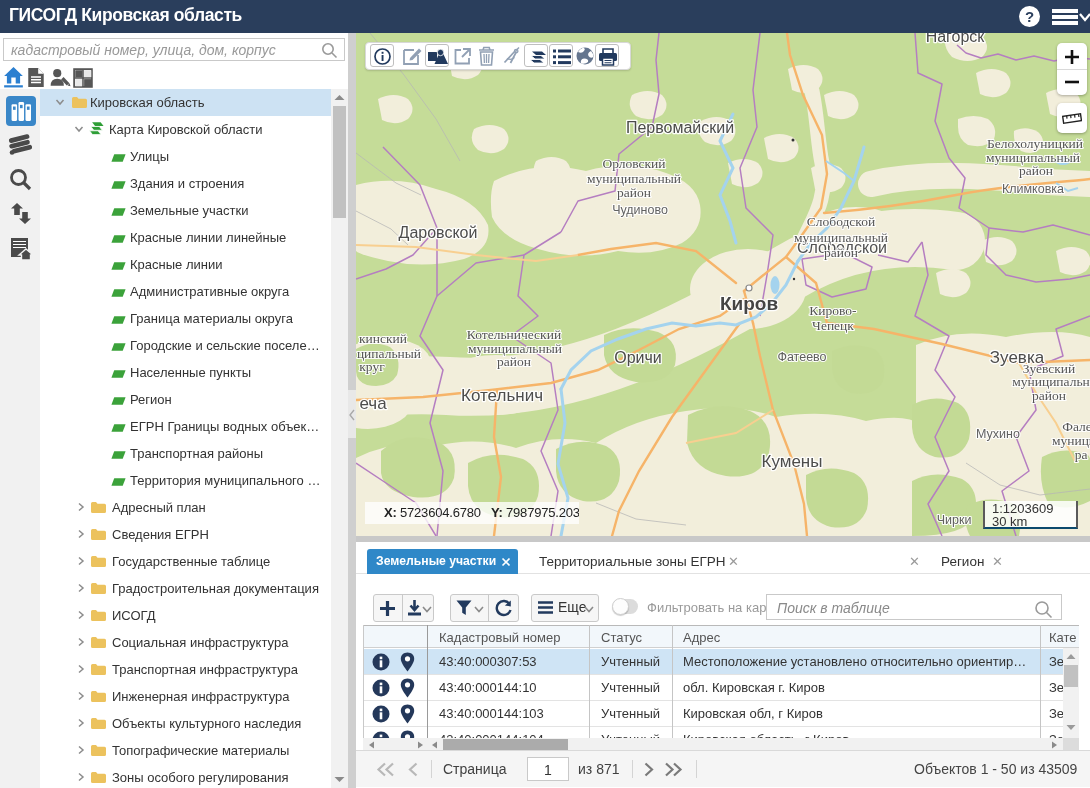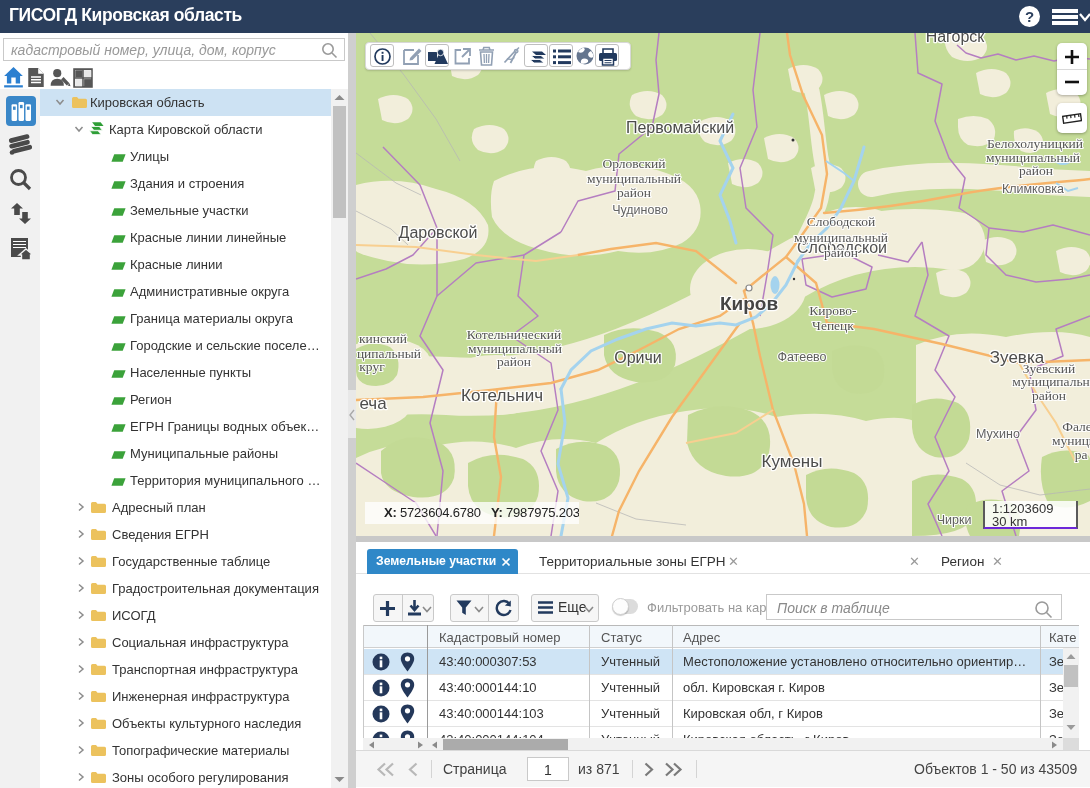--- a/index.html
+++ b/index.html
@@ -35,21 +35,21 @@
 
 
 #map { position:absolute; left:356px; top:33px; width:734px; height:503px; overflow:hidden; background:#c6dc9b;text-align:right; }
 #maptoolbar { position:absolute; left:365px; top:42px; width:266px; height:28px; background:#fff; border:1px solid #d8d8d8; border-radius:4px; box-shadow:0 1px 2px rgba(0,0,0,0.15); }
 .mtb { position:absolute; top:1px; width:24px; height:23px; border-radius:3px; }
 .mtb.boxed { border:1px solid #bfbfbf; }
 #zoomctl { position:absolute; left:1057px; top:43px; width:30px; height:52px; background:#fff; border-radius:5px; box-shadow:0 1px 3px rgba(0,0,0,0.3); }
 #zoomctl .zline { position:absolute; left:0; top:26px; width:30px; height:1px; background:#d9d9d9; }
 #rulerbtn { position:absolute; left:1057px; top:103px; width:30px; height:30px; background:#fff; border-radius:5px; box-shadow:0 1px 3px rgba(0,0,0,0.3); }
 #coordbox { position:absolute; left:365px; top:502px; width:214px; height:22px; background:rgba(255,255,255,0.78); font-size:13px; color:#222; line-height:22px; padding-left:19px; letter-spacing:-0.2px; white-space:nowrap; overflow:hidden; }
-#scalebox { position:absolute; left:983px; top:501px; width:95px; height:28px; background:rgba(255,255,255,0.85); border-left:2px solid #5a5a5a; border-right:2px solid #5a5a5a; border-bottom:2px solid #6d28d9; font-size:13px; color:#333; line-height:12.5px; padding:2px 0 0 7px; }
+#scalebox { position:absolute; left:983px; top:501px; width:95px; height:28px; background:rgba(255,255,255,0.85); border-left:2px solid #5a5a5a; border-right:2px solid #5a5a5a; border-bottom:2px solid #0c4a6e; font-size:13px; color:#333; line-height:12.5px; padding:2px 0 0 7px; }
 
 
 #hsplit { position:absolute; left:356px; top:536px; width:734px; height:6px; background:#c8c8c8; }
 #bottom { position:absolute; left:356px; top:542px; width:734px; height:246px; background:#fff; }
 #tabs { position:absolute; left:0; top:0; width:734px; height:32px; background:#fff; border-bottom:1px solid #e2e2e2; font-size:13.5px; }
 #tab1 { position:absolute; left:11px; top:7px; width:151px; height:25px; background:#2f88c8; border-radius:3px 3px 0 0; color:#fff; font-weight:700; line-height:25px; font-size:12.2px; }
 .tabtxt { color:#333; position:absolute; top:7px; line-height:25px; }
 .tabx { color:#9a9a9a; font-size:13px; }
 #ttoolbar { position:absolute; left:0; top:32px; width:734px; height:46px; background:#fff; }
 .gbtn { position:absolute; top:20px; height:28px; background:#f6f6f6; border:1px solid #c9c9c9; border-radius:3px; }
@@ -252,21 +252,21 @@
       <div class="trow" style="top:324px">
           <svg class="ticon" style="left:70px;top:7px" width="18" height="12" viewBox="0 0 18 12">
             <path d="M4.5 1.5 L16.5 1.5 L13.5 9.5 L1.5 9.5 Z" fill="#3ba23a"></path>
           </svg>
           <span class="tlabel" style="left:90px">ЕГРН Границы водных объек…</span>
         </div>
       <div class="trow" style="top:351px">
           <svg class="ticon" style="left:70px;top:7px" width="18" height="12" viewBox="0 0 18 12">
             <path d="M4.5 1.5 L16.5 1.5 L13.5 9.5 L1.5 9.5 Z" fill="#3ba23a"></path>
           </svg>
-          <span class="tlabel" style="left:90px">Муниципальные районы</span>
+          <span class="tlabel" style="left:90px">Транспортная районы</span>
         </div>
       <div class="trow" style="top:378px">
           <svg class="ticon" style="left:70px;top:7px" width="18" height="12" viewBox="0 0 18 12">
             <path d="M4.5 1.5 L16.5 1.5 L13.5 9.5 L1.5 9.5 Z" fill="#3ba23a"></path>
           </svg>
           <span class="tlabel" style="left:90px">Территория муниципального …</span>
         </div>
       <div class="trow" style="top:405px">
           <svg class="caret" style="left:36px" width="10" height="10">
             <path d="M3 1.5 L7 5 L3 8.5" stroke="#8c8c8c" stroke-width="1.5" fill="none"></path>

